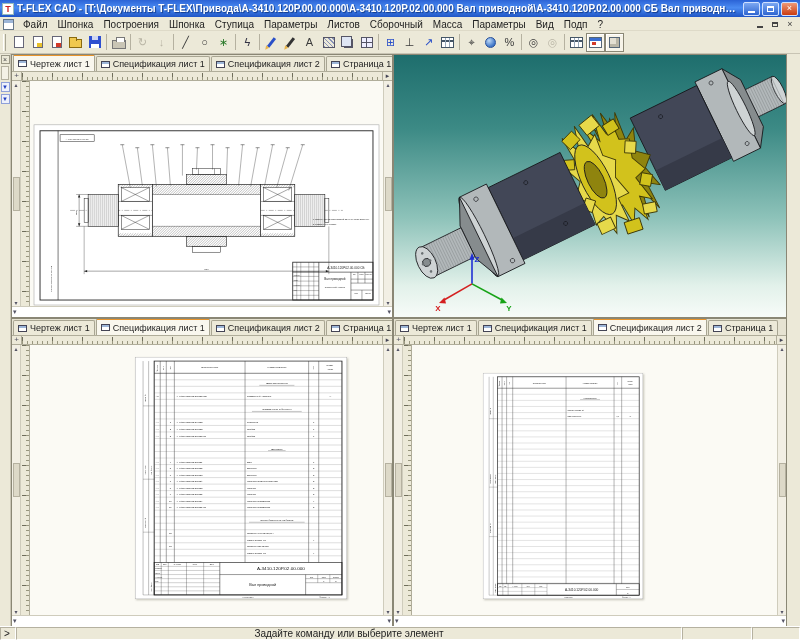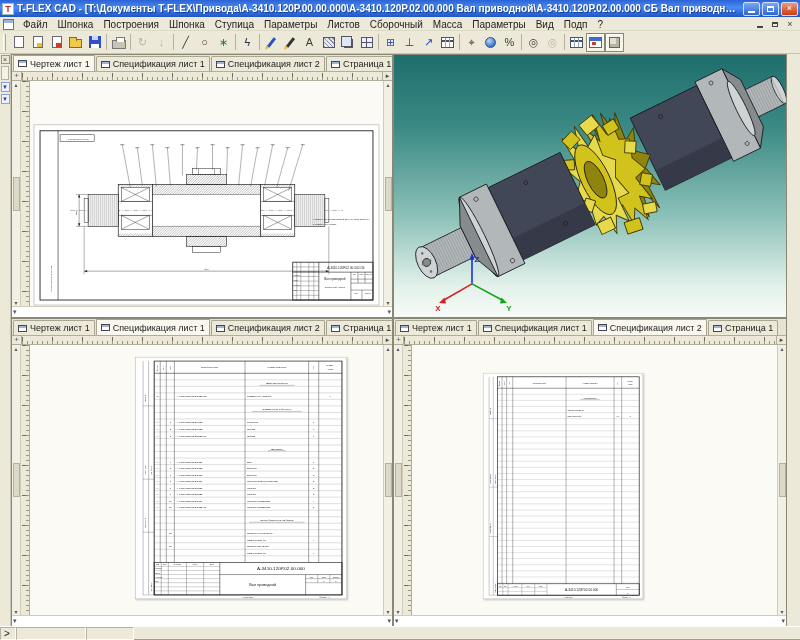--- a/index.html
+++ b/index.html
@@ -1067,17 +1067,18 @@
             <span>▾</span>
           </div>
         </div>
 
     </div>
     <div class="rmargin"></div>
   </div>
 
   <div class="statusbar">
     <div class="scell prompt">&gt;</div>
+    <div class="scell msg">Задайте команду или выберите элемент</div>
     <div class="scell r1"></div>
     <div class="scell r2"></div>
   </div>
 
 </div>
 
 </body></html>

